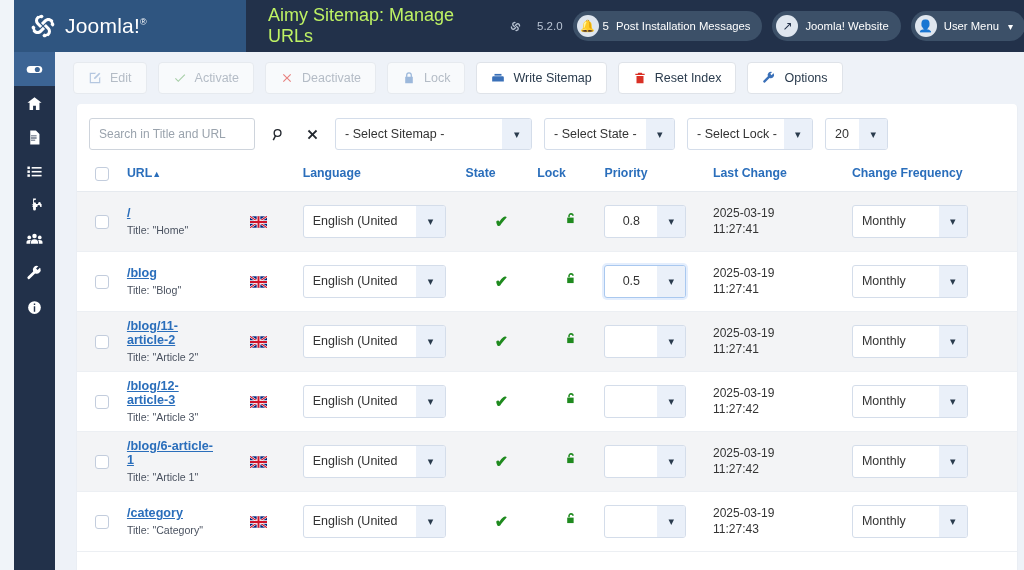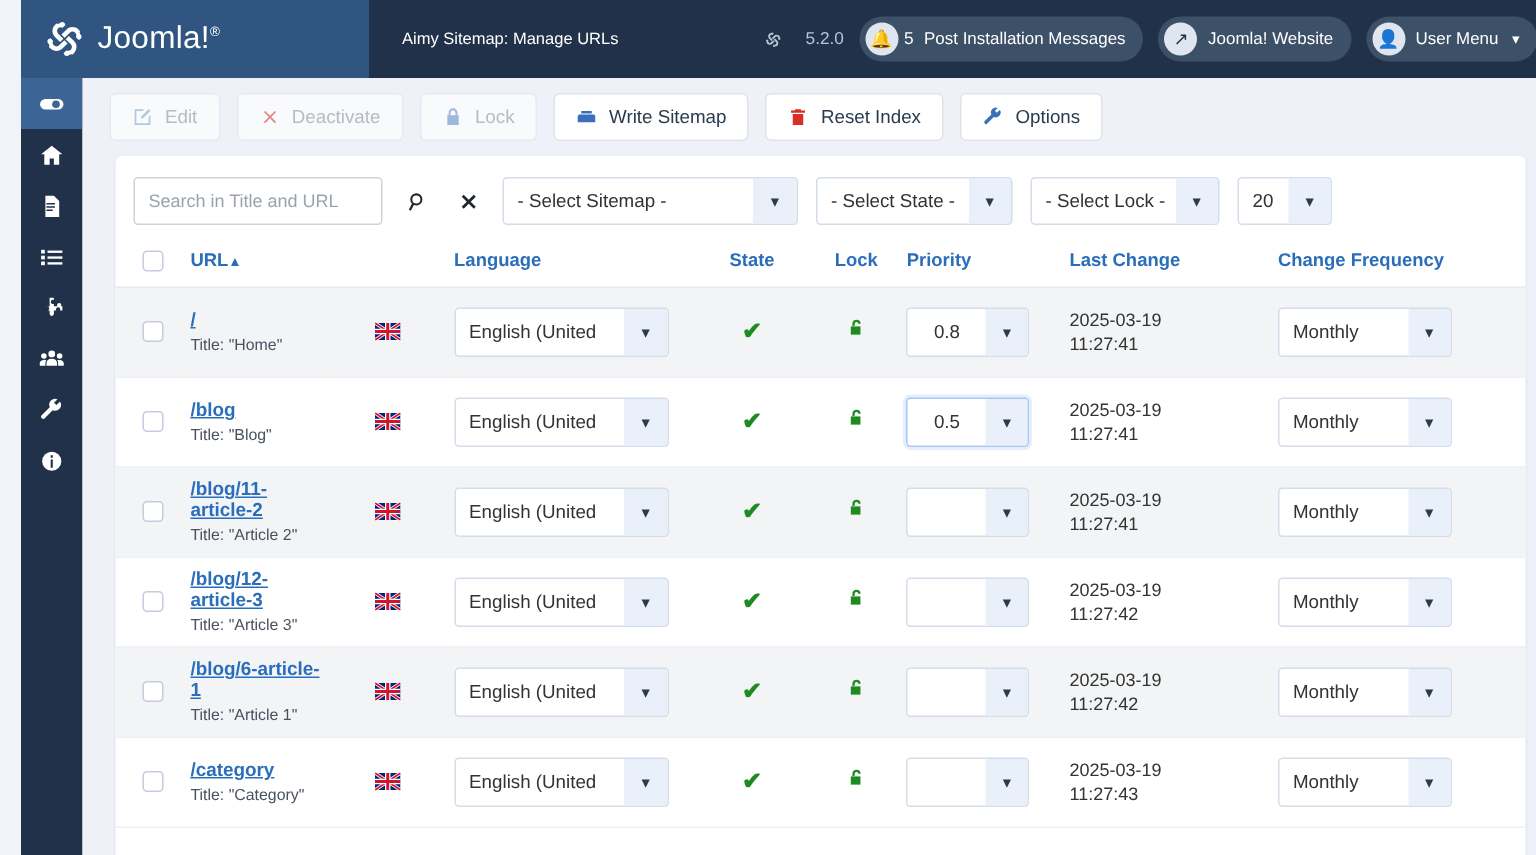--- a/index.html
+++ b/index.html
@@ -17,21 +17,21 @@
     width: 232px; background: #2f5580; display: flex; align-items: center;
     padding-left: 16px; gap: 9px; flex: none;
   }
   .brand-logo { width: 26px; height: 26px; }
   .brand-text { color: #fff; font-size: 21px; letter-spacing: .2px; }
   .brand-text sup { font-size: 9px; vertical-align: super; }
   .headbar {
     flex: 1; background: #22314a; display: flex; align-items: center;
     padding: 0 13px 0 22px; gap: 10px;
   }
-  .page-title { color: #ffffff; font-size: 11px; flex: 1; }
+  .page-title { color: #bef264; font-size: 18px; flex: 1; }
   .version { color: #b9c4d4; font-size: 11.5px; display: flex; align-items: center; gap: 16px; white-space: nowrap; }
   .pill {
     background: #3c5068; border-radius: 15px; height: 30px; display: flex;
     align-items: center; gap: 7px; padding: 0 12px 0 4px; color: #fff; font-size: 11.3px;
     white-space: nowrap;
   }
   .pill-ico {
     width: 22px; height: 22px; border-radius: 50%; background: #dfe6ef; color: #22314a;
     display: flex; align-items: center; justify-content: center; font-size: 12px; flex: none;
   }
@@ -104,21 +104,21 @@
   .c-chk { width: 46px; text-align: center; }
   .c-url { width: 162px; }
   .c-flag { width: 36px; text-align: center; }
   .c-lang { width: 150px; }
   .c-state { width: 66px; text-align: center; }
   .c-lock { width: 62px; text-align: center; }
   .c-prio { width: 100px; }
   .c-date { width: 128px; }
   .c-freq { width: 152px; }
   th.c-chk, th.c-flag { text-align: center; }
-  th.c-state, th.c-lock { text-align: center; }
+  th.c-state, th.c-lock { text-align: left; }
 
   .chk {
     width: 14px; height: 14px; border: 1px solid #c3cddd; border-radius: 3px;
     background: #fff; display: inline-block; vertical-align: middle;
   }
   .url-link { font-size: 12.6px; color: #2a6ebb; text-decoration: underline; font-weight: bold; display: block; }
   .url-sub { font-size: 10.6px; color: #4a5260; margin-top: 4px; }
   .flag { width: 17px; height: 12px; display: inline-block; vertical-align: middle; }
   .row-sel { height: 33px; }
   .row-sel .txt { overflow: hidden; white-space: nowrap; }
@@ -228,20 +228,26 @@
 
   <div class="main">
 
     <div class="toolbar">
       <div class="tbtn disabled">
         <svg viewBox="0 0 24 24">
             <path fill="#b4c7e0" d="M3 3h11l-2 2H5v14h14v-7l2-2v11H3z"></path>
             <path fill="#b4c7e0" d="m21.2 4.9-2.1-2.1-8.3 8.3-.7 2.8 2.8-.7z"></path>
           </svg>
         <span>Edit</span>
+      </div>
+      <div class="tbtn disabled">
+        <svg viewBox="0 0 24 24">
+            <path fill="#a9cfa9" d="M9 16.2 4.8 12l-1.4 1.4L9 19 21 7l-1.4-1.4z"></path>
+          </svg>
+        <span>Activate</span>
       </div>
       <div class="tbtn disabled">
         <svg viewBox="0 0 24 24">
             <path fill="#e8827f" d="M19 6.4 17.6 5 12 10.6 6.4 5 5 6.4l5.6 5.6L5 17.6 6.4 19l5.6-5.6 5.6 5.6 1.4-1.4-5.6-5.6z"></path>
           </svg>
         <span>Deactivate</span>
       </div>
       <div class="tbtn disabled">
         <svg viewBox="0 0 24 24">
             <path fill="#9cb8db" d="M12 2a5 5 0 0 0-5 5v3H5.5v11h13V10H17V7a5 5 0 0 0-5-5zm0 2.2A2.8 2.8 0 0 1 14.8 7v3H9.2V7A2.8 2.8 0 0 1 12 4.2z"></path>

